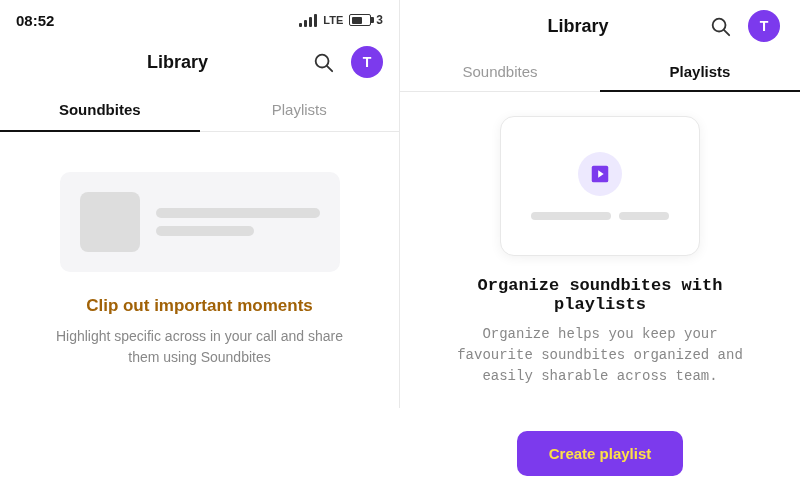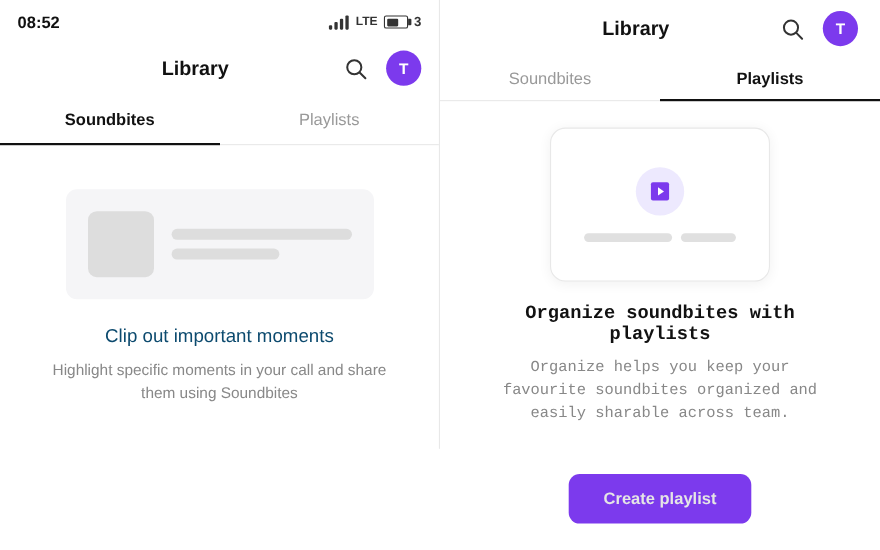--- a/index.html
+++ b/index.html
@@ -196,22 +196,22 @@
       width: 60%;
     }
 
     
     .info-section {
       text-align: center;
       padding: 0 20px;
     }
     .info-title {
       font-size: 17px;
-      font-weight: 400;
-      color: #0c4a6e;
+      font-weight: 700;
+      color: #a16207;
       margin-bottom: 10px;
     }
     .info-desc {
       font-size: 14px;
       color: #888;
       line-height: 1.5;
     }
 
     
     .right-panel {
@@ -333,21 +333,21 @@
     }
     .right-info-desc {
       font-size: 14px;
       color: #888;
       line-height: 1.5;
     }
 
     
     .create-btn {
       background: #7c3aed;
-      color: #e5e5e5;
+      color: #fde047;
       border: none;
       border-radius: 10px;
       padding: 14px 32px;
       font-size: 15px;
       font-weight: 600;
       cursor: pointer;
       margin-top: 24px;
     }
 
     
@@ -408,21 +408,21 @@
   <div class="left-content">
     <div class="placeholder-card">
       <div class="placeholder-thumb"></div>
       <div class="placeholder-lines">
         <div class="placeholder-line"></div>
         <div class="placeholder-line short"></div>
       </div>
     </div>
     <div class="info-section">
       <div class="info-title">Clip out important moments</div>
-      <div class="info-desc">Highlight specific moments in your call and share them using Soundbites</div>
+      <div class="info-desc">Highlight specific across in your call and share them using Soundbites</div>
     </div>
   </div>
 
 </div>
 
 <div class="right-panel">
 
   <div class="right-header">
     <span class="right-header-title">Library</span>
     <div class="right-header-actions">

